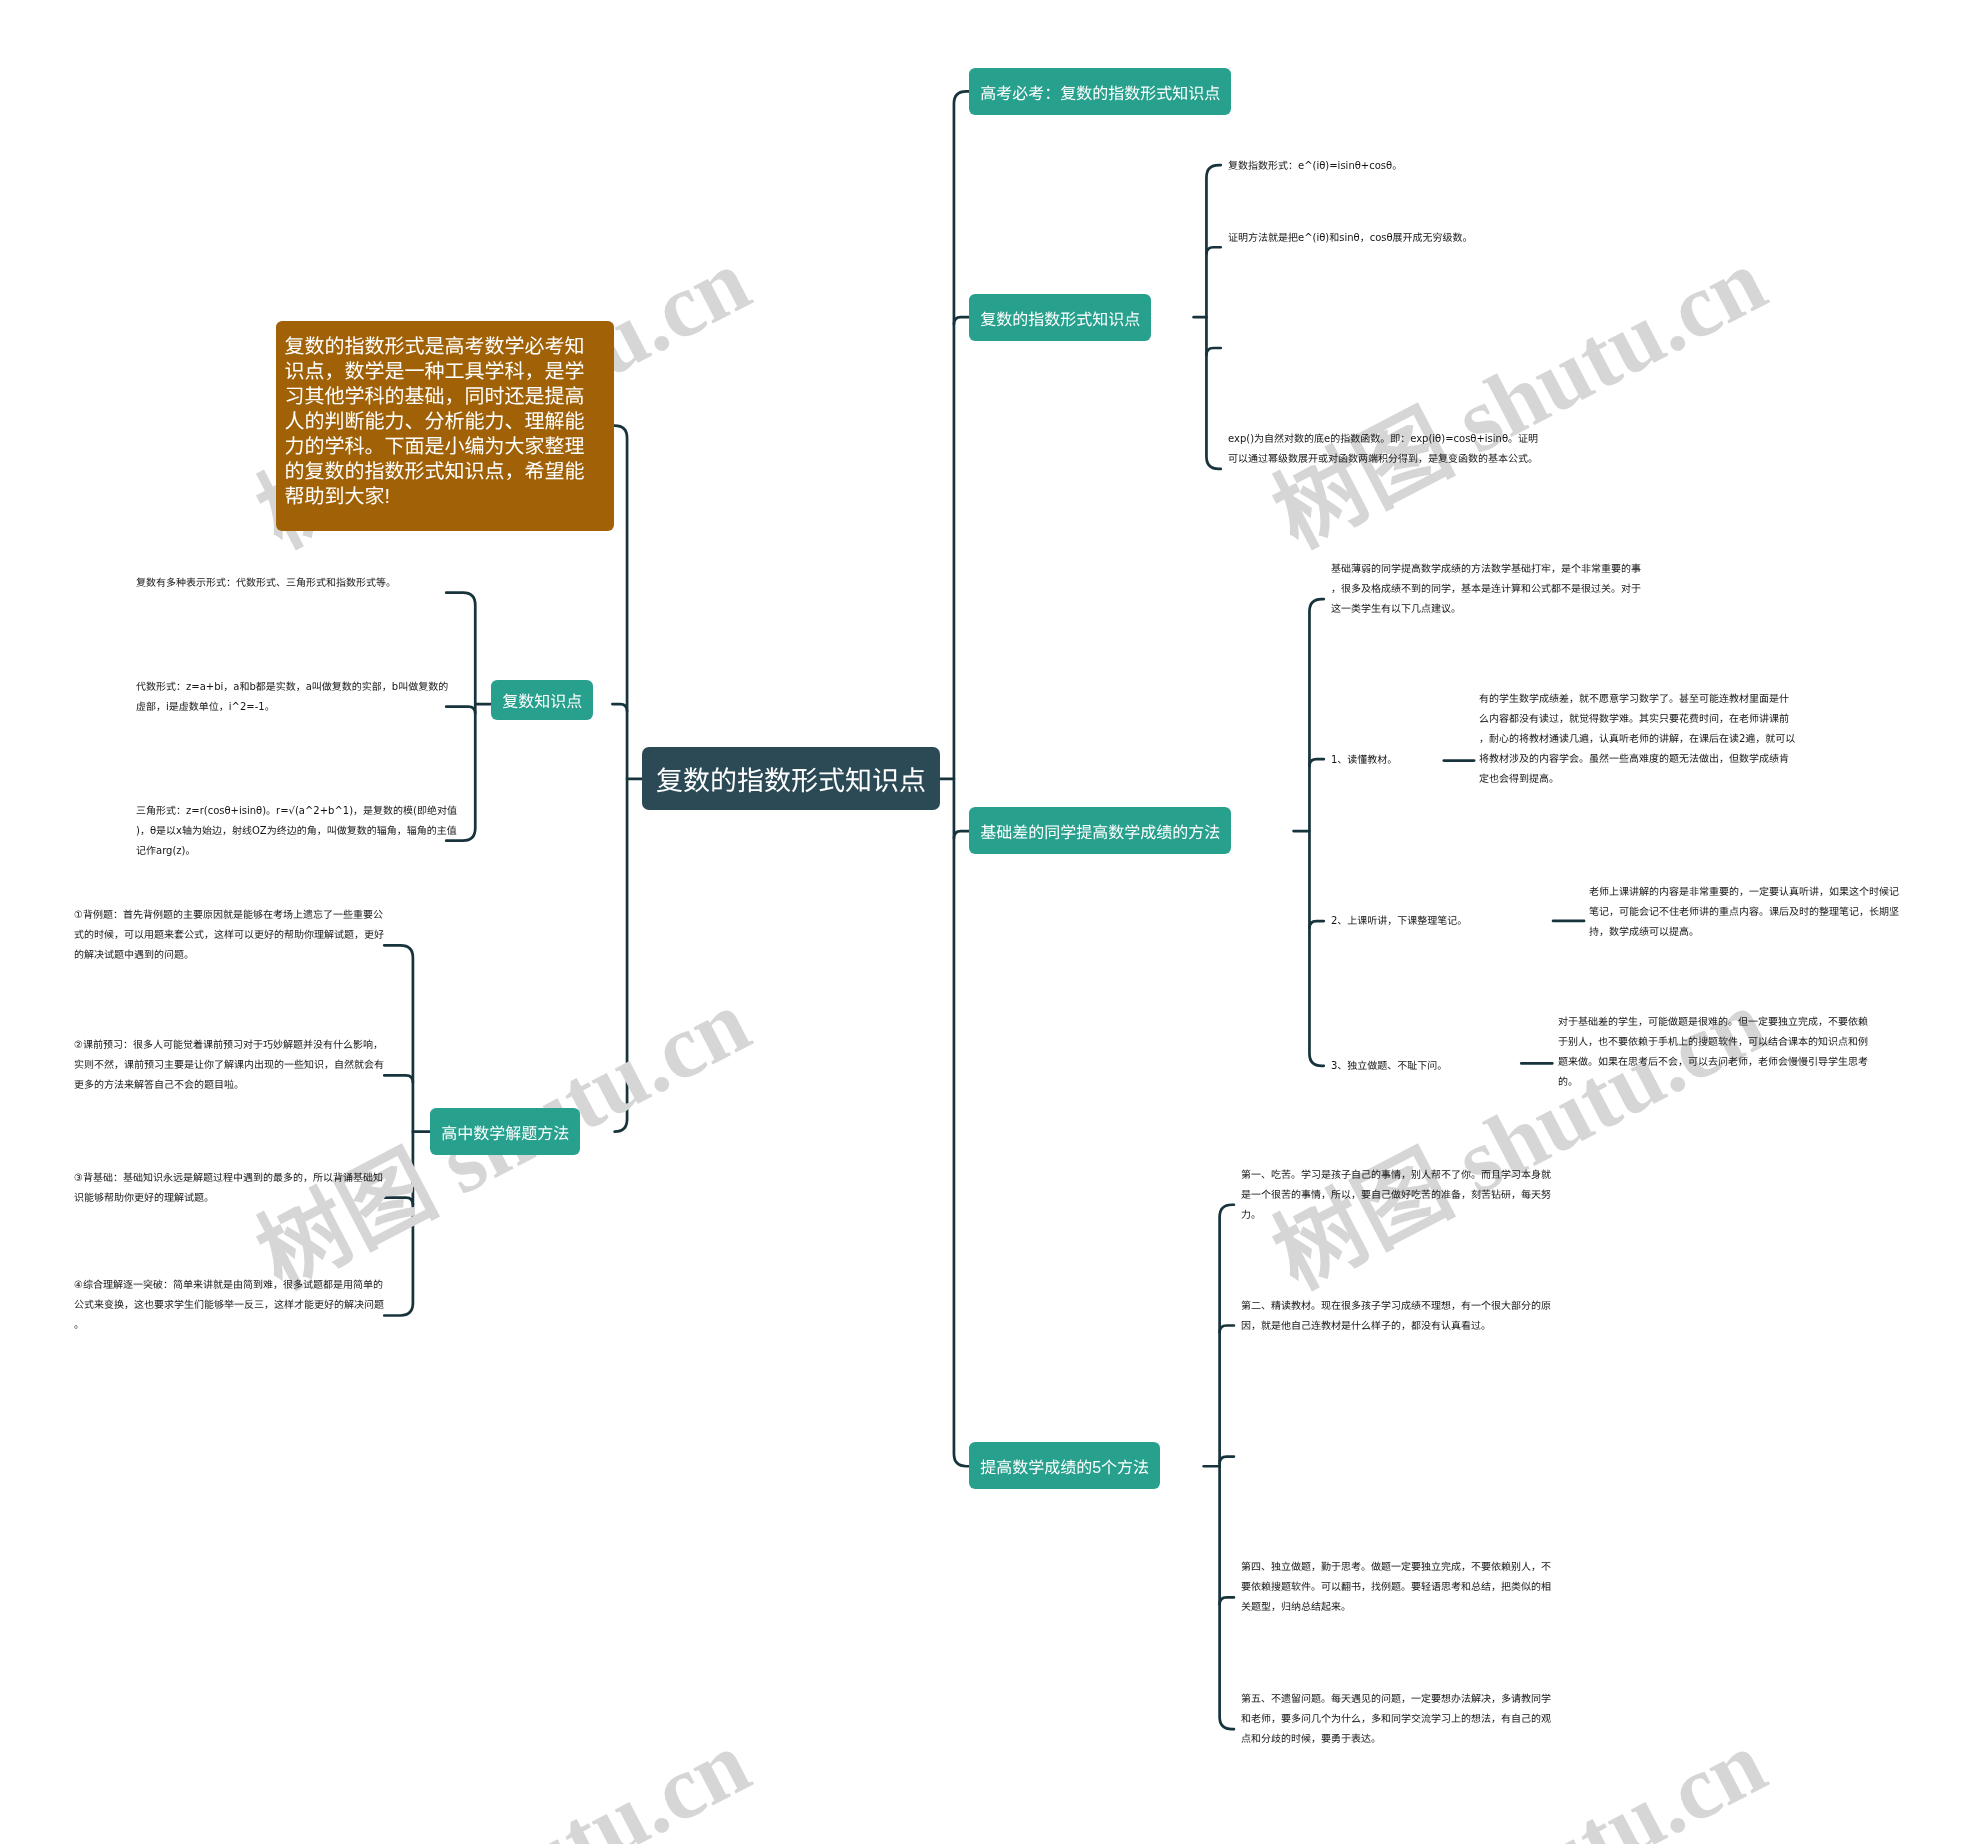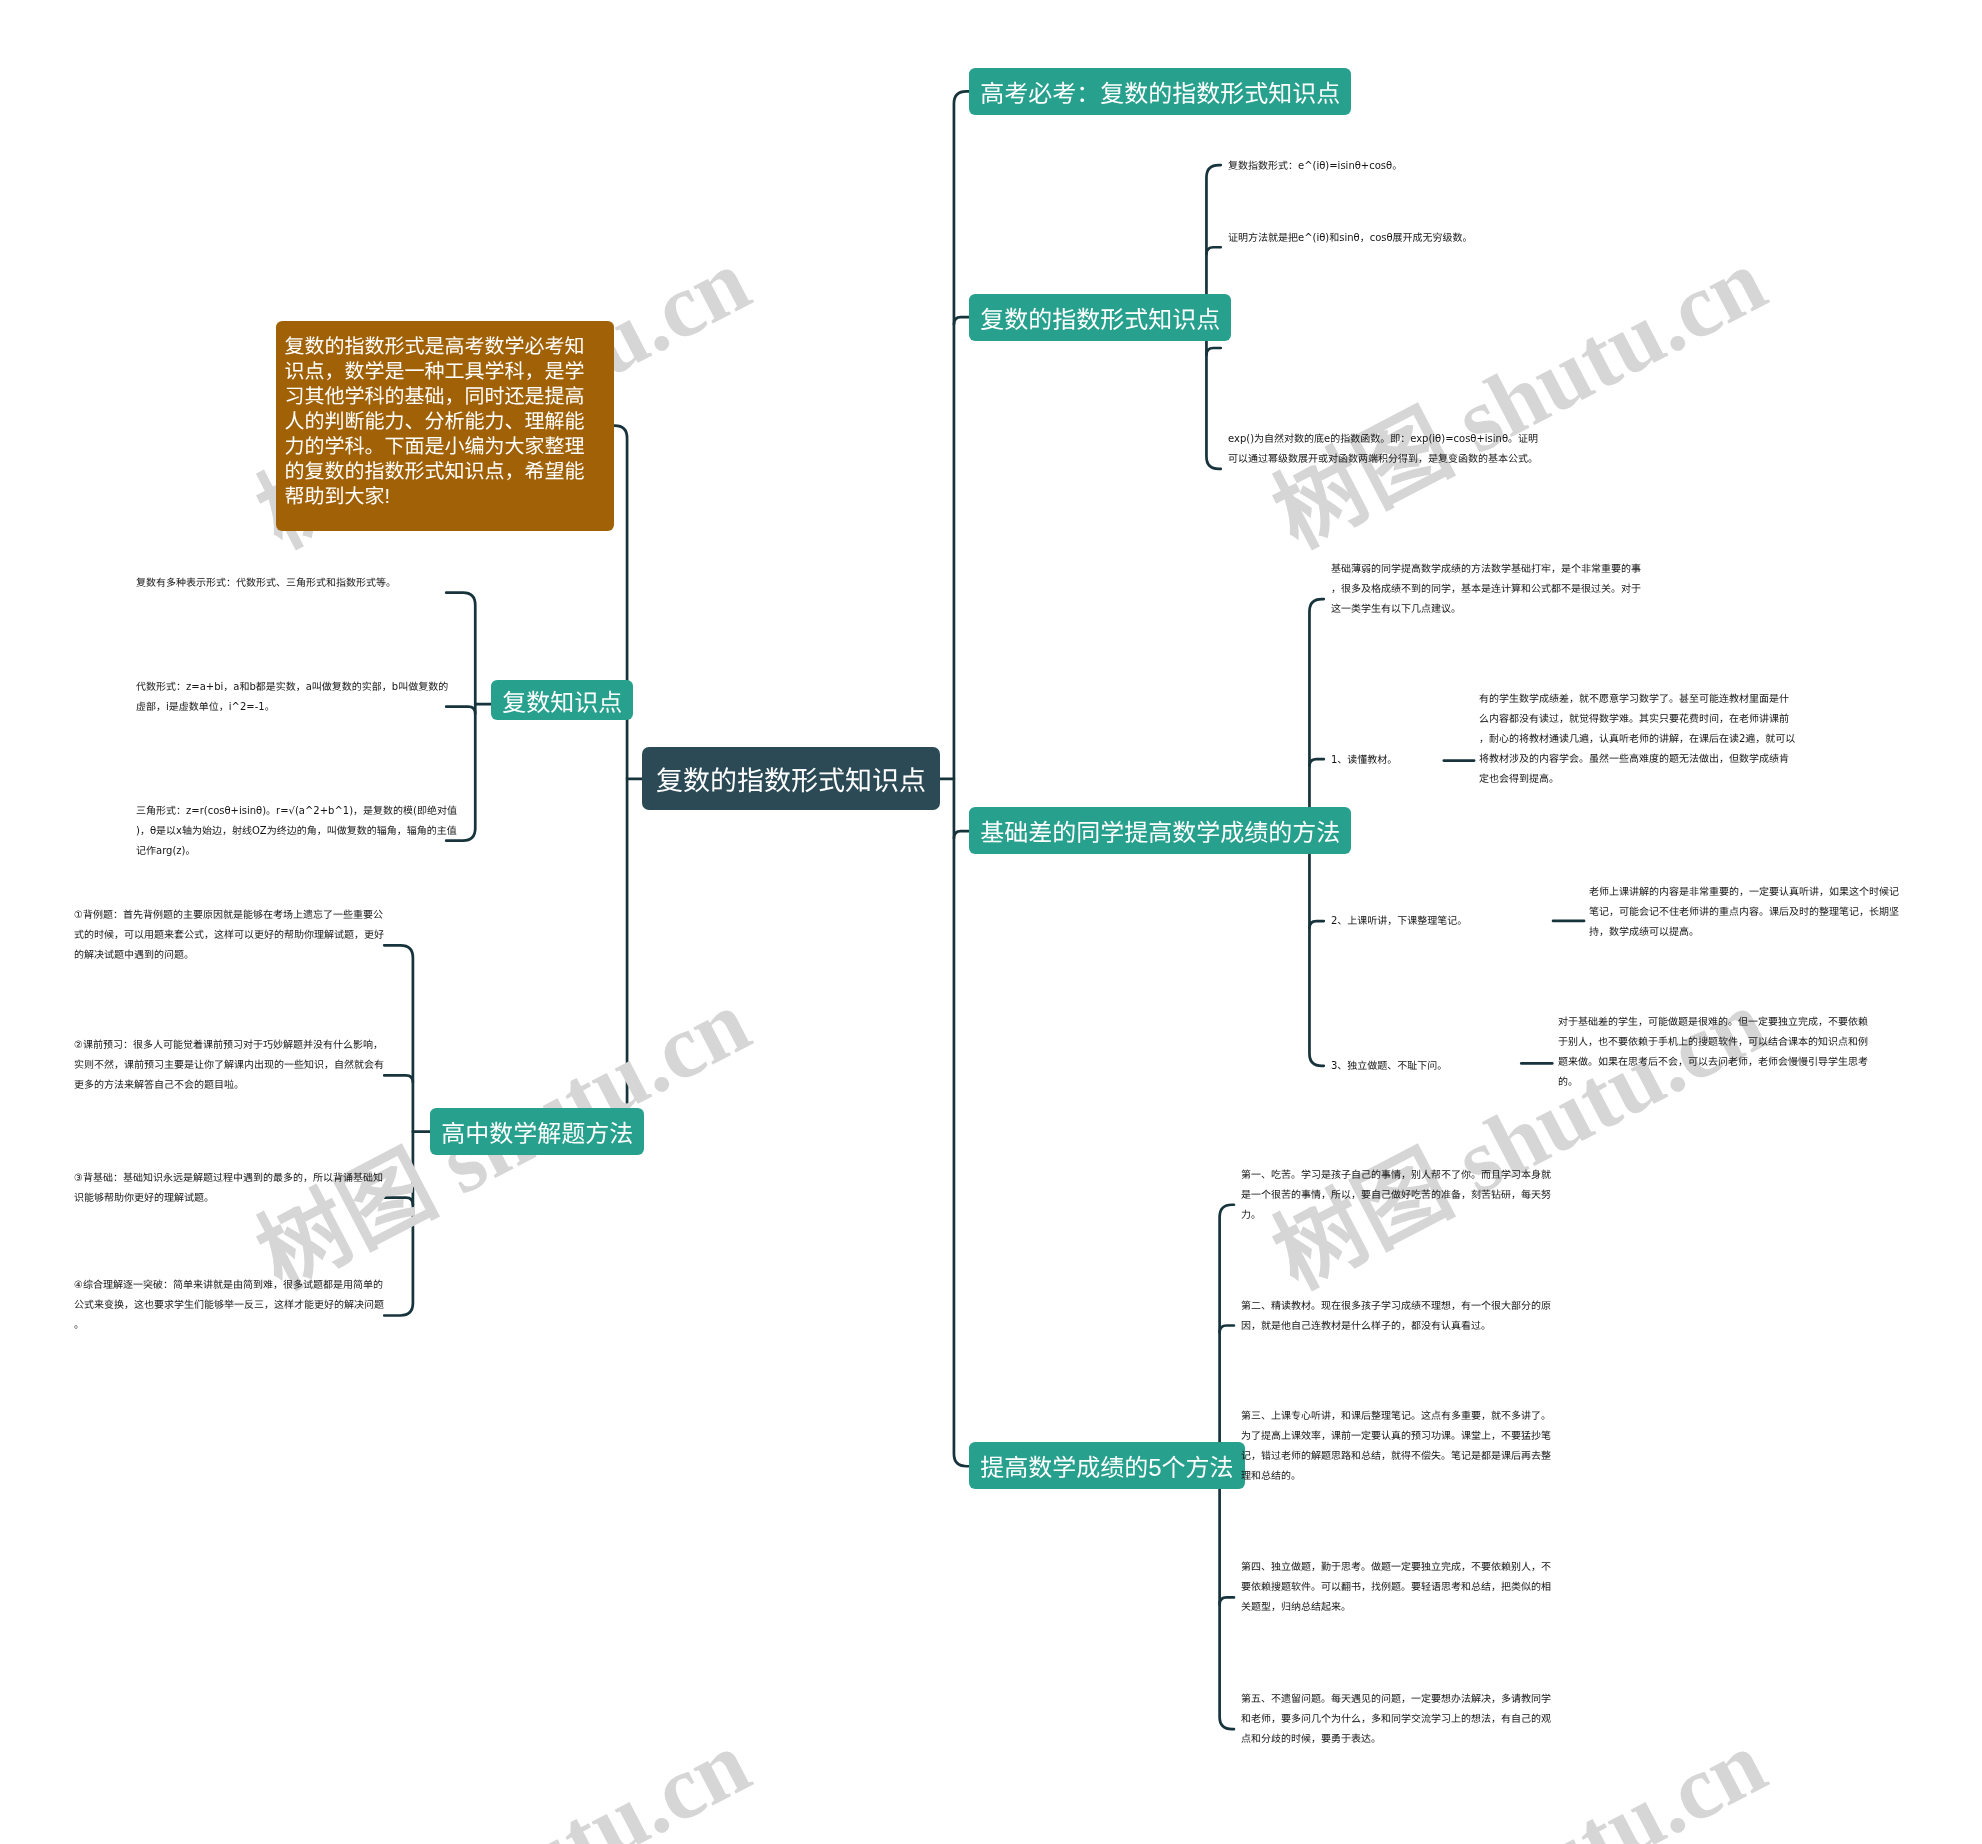--- a/index.html
+++ b/index.html
@@ -3,21 +3,21 @@
 <meta charset="utf-8">
 <title>复数的指数形式知识点</title>
 <style>
   html,body{margin:0;padding:0;background:#fff;}
   #canvas{position:relative;width:1983px;height:1845px;background:#fff;overflow:hidden;
     font-family:"DejaVu Sans",sans-serif;-webkit-font-smoothing:antialiased;}
   #links{position:absolute;left:0;top:0;}
   .nd{position:absolute;box-sizing:border-box;}
   .pill{display:flex;align-items:center;justify-content:flex-start;color:#fff;
         white-space:nowrap;border-radius:6.2px;font-family:"Liberation Sans",sans-serif;}
-  .green{background:#27A08D;font-size:24px;padding:0 11.2px;}
+  .green{background:#27A08D;font-size:16px;padding:0 11.2px;}
   .root{background:#2B4A55;font-size:27px;border-radius:7px;padding:0 14px;}
   .intro{background:#a16207;color:#fff;font-size:20px;line-height:25px;border-radius:6.2px;
          padding:13px 11px 0 8.5px;line-break:anywhere;
          font-family:"Liberation Sans",sans-serif;}
   .leaf{position:absolute;color:#151515;font-size:10px;line-height:20px;
         line-break:anywhere;}
   .wm{position:absolute;color:#d6d6d6;font-weight:700;white-space:nowrap;
       font-family:"Liberation Serif",serif;transform-origin:0 0;user-select:none;}
 </style>
 </head>
@@ -88,17 +88,16 @@
   <div class="leaf" style="left:1228px;top:429px;width:318px">exp()为自然对数的底e的指数函数。即：exp(iθ)=cosθ+isinθ。证明可以通过幂级数展开或对函数两端积分得到，是复变函数的基本公式。</div>
   <div class="leaf" style="left:1331px;top:559px;width:318px">基础薄弱的同学提高数学成绩的方法数学基础打牢，是个非常重要的事，很多及格成绩不到的同学，基本是连计算和公式都不是很过关。对于这一类学生有以下几点建议。</div>
   <div class="leaf" style="left:1331px;top:750px;width:108px">1、读懂教材。</div>
   <div class="leaf" style="left:1331px;top:911px;width:221px">2、上课听讲，下课整理笔记。</div>
   <div class="leaf" style="left:1331px;top:1056px;width:190px">3、独立做题、不耻下问。</div>
   <div class="leaf" style="left:1479px;top:689px;width:318px">有的学生数学成绩差，就不愿意学习数学了。甚至可能连教材里面是什么内容都没有读过，就觉得数学难。其实只要花费时间，在老师讲课前，耐心的将教材通读几遍，认真听老师的讲解，在课后在读2遍，就可以将教材涉及的内容学会。虽然一些高难度的题无法做出，但数学成绩肯定也会得到提高。</div>
   <div class="leaf" style="left:1589px;top:882px;width:318px">老师上课讲解的内容是非常重要的，一定要认真听讲，如果这个时候记笔记，可能会记不住老师讲的重点内容。课后及时的整理笔记，长期坚持，数学成绩可以提高。</div>
   <div class="leaf" style="left:1558px;top:1012px;width:318px">对于基础差的学生，可能做题是很难的。但一定要独立完成，不要依赖于别人，也不要依赖于手机上的搜题软件，可以结合课本的知识点和例题来做。如果在思考后不会，可以去问老师，老师会慢慢引导学生思考的。</div>
   <div class="leaf" style="left:1241px;top:1165px;width:318px">第一、吃苦。学习是孩子自己的事情，别人帮不了你。而且学习本身就是一个很苦的事情，所以，要自己做好吃苦的准备，刻苦钻研，每天努力。</div>
   <div class="leaf" style="left:1241px;top:1296px;width:318px">第二、精读教材。现在很多孩子学习成绩不理想，有一个很大部分的原因，就是他自己连教材是什么样子的，都没有认真看过。</div>
-  <div class="leaf" style="left:1241px;top:1406px;width:318px">第三、上课专心听讲，和课后整理笔记。这点有多重要，就不多讲了。为了提高上课效率，课前一定要认真的预习功课。课堂上，不要猛抄笔记，错过老师的解题思路和总结，就得不偿失。笔记是都是课后再去整理和总结的。</div>
   <div class="leaf" style="left:1241px;top:1557px;width:318px">第四、独立做题，勤于思考。做题一定要独立完成，不要依赖别人，不要依赖搜题软件。可以翻书，找例题。要轻语思考和总结，把类似的相关题型，归纳总结起来。</div>
   <div class="leaf" style="left:1241px;top:1689px;width:318px">第五、不遗留问题。每天遇见的问题，一定要想办法解决，多请教同学和老师，要多问几个为什么，多和同学交流学习上的想法，有自己的观点和分歧的时候，要勇于表达。</div>
 </div>
 
 
 </body></html>

